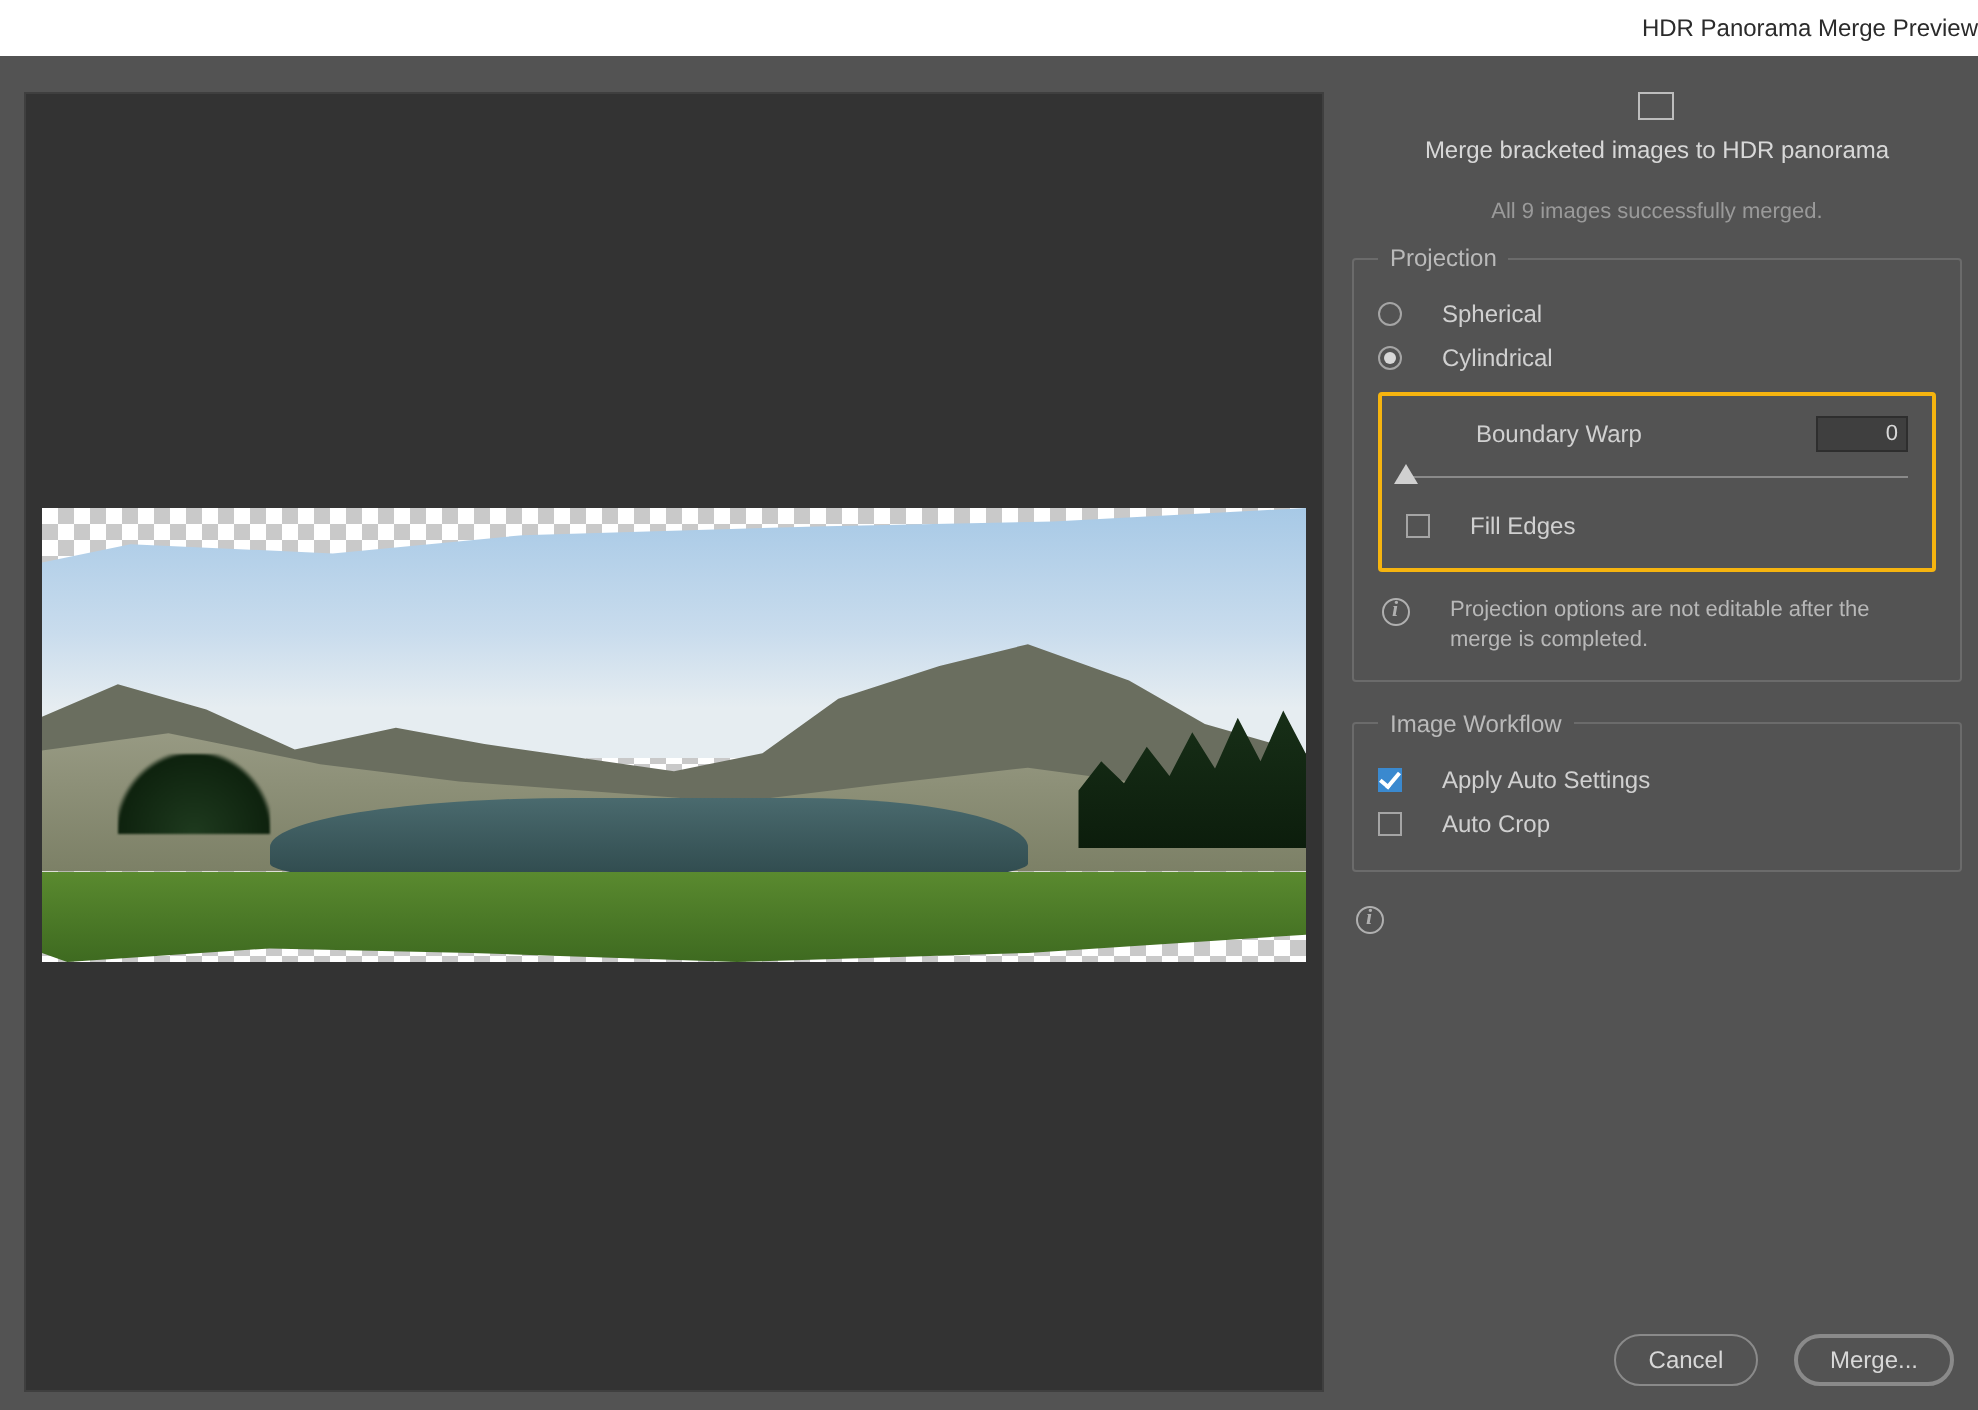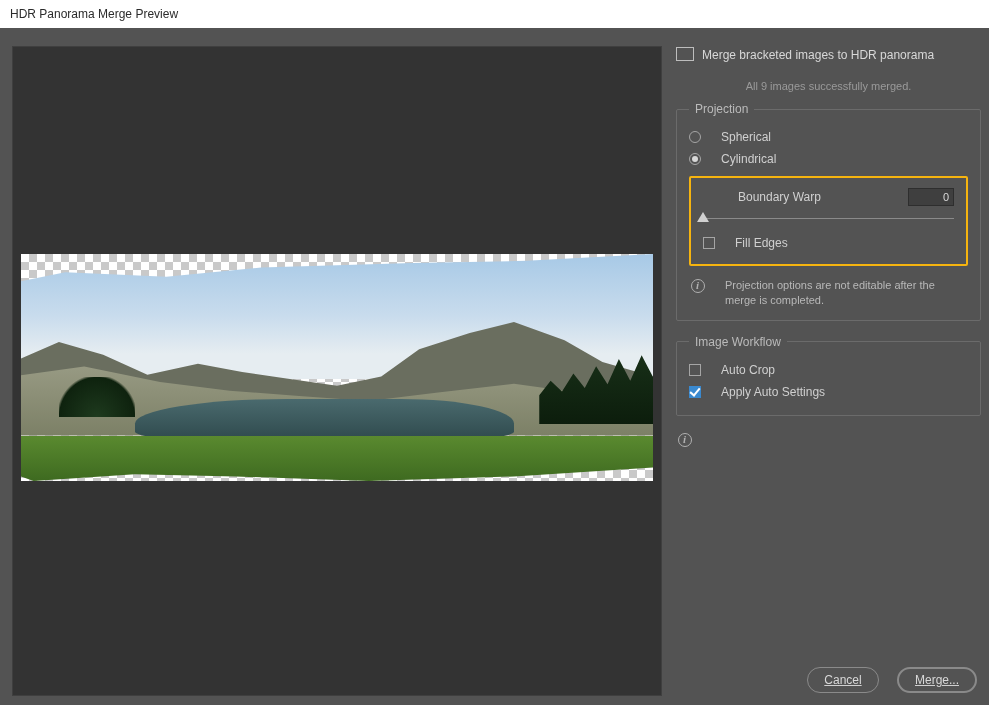--- a/index.html
+++ b/index.html
@@ -1,17 +1,17 @@
 <!DOCTYPE html>
 <html><head>
 <meta charset="utf-8">
 <style>
   * { box-sizing: border-box; margin: 0; padding: 0; font-family: "Segoe UI", Tahoma, sans-serif; }
   body { background: #ffffff; width: 989px; height: 705px; overflow: hidden; color: #d0d0d0; font-size: 12px; }
-  .title-bar { height: 28px; line-height: 28px; padding-left: 10px; color: #2b2b2b; background: #ffffff; }
+  .title-bar { height: 28px; line-height: 28px; padding-left: 10px; color: #2b2b2b; background: #ffffff; text-align: right; }
   .dialog { position: absolute; top: 28px; left: 0; right: 0; bottom: 0; background: #535353; }
   .preview-pane { position: absolute; top: 18px; left: 12px; width: 650px; height: 650px; border: 1px solid #3f3f3f; background: #333333; }
   .checker {
     position: absolute; left: 8px; right: 8px; top: 207px; height: 227px;
     background-color: #ffffff;
     background-image:
       linear-gradient(45deg,#c9c9c9 25%,transparent 25%),
       linear-gradient(-45deg,#c9c9c9 25%,transparent 25%),
       linear-gradient(45deg,transparent 75%,#c9c9c9 75%),
       linear-gradient(-45deg,transparent 75%,#c9c9c9 75%);
@@ -34,42 +34,42 @@
   .pano .trees-l { position:absolute; left:6%; bottom:28%; width:12%; height:18%;
     background: radial-gradient(ellipse at 50% 100%, #1e3a1e 0%, #0e220e 70%, transparent 75%); filter:blur(.5px);}
   .pano .trees-r { position:absolute; right:0%; bottom:25%; width:18%; height:32%;
     background: linear-gradient(180deg,#183018 0%,#0c1d0c 100%);
     clip-path: polygon(0% 60%,10% 40%,20% 55%,30% 30%,40% 50%,50% 20%,60% 45%,70% 10%,80% 40%,90% 5%,100% 35%,100% 100%,0% 100%);}
   .pano .lake { position:absolute; left:18%; right:22%; top:64%; height:18%;
     background: linear-gradient(180deg,#4a6a6e 0%,#2f4a4d 100%); border-radius: 40% 30% 20% 20%/60% 60% 20% 20%; }
   .pano .grass { position:absolute; left:0; right:0; bottom:0; height:20%;
     background: linear-gradient(180deg,#5a8a2f 0%,#3e6a20 100%); }
   .side { position:absolute; top:18px; right:8px; width:305px; }
-  .hdr-line { display:flex; align-items:center; gap:8px; padding: 2px 2px 4px 2px; color:#d8d8d8; }
+  .hdr-line { display:flex; align-items:center; gap:8px; padding: 2px 2px 4px 2px; color:#d8d8d8;flex-direction:column; }
   .img-stack-icon { width:16px; height:12px; border:1px solid #bdbdbd; position:relative; }
   .img-stack-icon::before { content:''; position:absolute; left:-3px; top:-3px; width:16px; height:12px; border:1px solid #bdbdbd; background:#535353;}
   .sub-status { text-align:center; color:#9a9a9a; font-size:11px; padding:2px 0 10px 0;margin-top:12px; }
   fieldset { border:1px solid #6b6b6b; border-radius:2px; padding:10px 12px 12px 12px; margin-bottom:14px; }
   legend { padding:0 6px; color:#bababa; font-size:12px; }
   .radio-row, .check-row { display:flex; align-items:center; gap:20px; padding:4px 0; color:#d0d0d0; cursor:pointer;}
   .radio { width:12px; height:12px; border-radius:50%; border:1.5px solid #a5a5a5; display:inline-block; position:relative;}
   .radio.sel::after { content:''; position:absolute; inset:2px; border-radius:50%; background:#d8d8d8;}
   .check { width:12px; height:12px; border:1.5px solid #a5a5a5; display:inline-block; position:relative; background:#535353;}
   .check.on { background:#3a89cf; border-color:#3a89cf;}
   .check.on::after { content:''; position:absolute; left:2px; top:-1px; width:4px; height:8px; border:solid #fff; border-width:0 2px 2px 0; transform:rotate(40deg);}
   .highlight-box { border:2px solid #f6b40f; border-radius:2px; padding:10px 12px; margin:6px 0 10px 0;}
   .bw-row { display:flex; align-items:center; justify-content:space-between; color:#d0d0d0; margin-bottom:6px;margin-left:35px;}
   .bw-val { width:46px; height:18px; background:#3f3f3f; border:1px solid #2e2e2e; color:#d8d8d8; text-align:right; padding:0 4px; font-size:11px;}
   .slider { position:relative; height:14px; }
   .slider .track { position:absolute; top:6px; left:0; right:0; height:1px; background:#8a8a8a;}
   .slider .thumb { position:absolute; top:0; left:0; width:0; height:0; border-left:6px solid transparent; border-right:6px solid transparent; border-bottom:10px solid #d0d0d0; transform:translateX(-6px);}
   .info-row { display:flex; gap:20px; color:#b8b8b8; font-size:11px; line-height:1.35; padding:2px 2px 0 2px;}
   .info-icon { flex:none; width:14px; height:14px; border:1.5px solid #b0b0b0; border-radius:50%; position:relative; margin-top:1px;}
   .info-icon::before { content:'i'; position:absolute; left:4px; top:-2px; font-style:italic; font-weight:bold; font-size:11px; color:#b0b0b0; font-family:Georgia,serif;}
-  .footer { position:absolute; right:12px; bottom:12px; display:flex; gap:18px;text-decoration:underline;}
+  .footer { position:absolute; right:12px; bottom:12px; display:flex; gap:18px;}
   .btn { min-width:72px; height:26px; border:1px solid #8a8a8a; border-radius:13px; background:transparent; color:#d8d8d8; font-size:12px; cursor:pointer; padding:0 16px;}
   .btn.primary { border-width:2px; }
 </style>
 </head>
 <body>
 
 <div class="title-bar">HDR Panorama Merge Preview</div>
 
 <div class="dialog">
 
@@ -124,26 +124,26 @@
 
       <div class="info-row">
         <span class="info-icon"></span>
         <span>Projection options are not editable after the merge is completed.</span>
       </div>
     </fieldset>
 
     <fieldset>
       <legend>Image Workflow</legend>
       <label class="check-row">
+        <span class="check on"></span>
+        <span>Apply Auto Settings</span>
+      </label>
+      <label class="check-row">
         <span class="check"></span>
         <span>Auto Crop</span>
-      </label>
-      <label class="check-row">
-        <span class="check on"></span>
-        <span>Apply Auto Settings</span>
       </label>
     </fieldset>
 
     <div class="info-row">
       <span class="info-icon"></span>
     </div>
 
   </div>
 
   <div class="footer">

